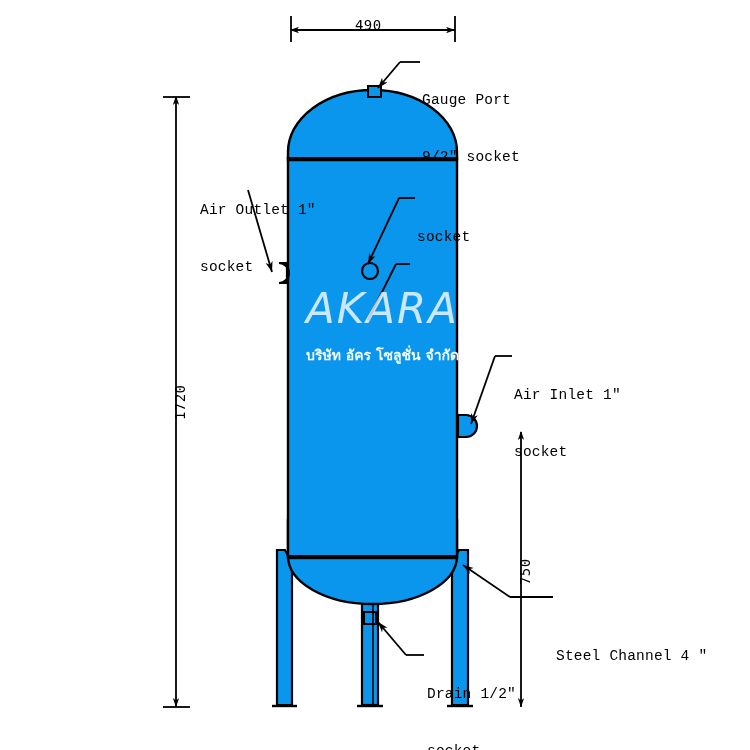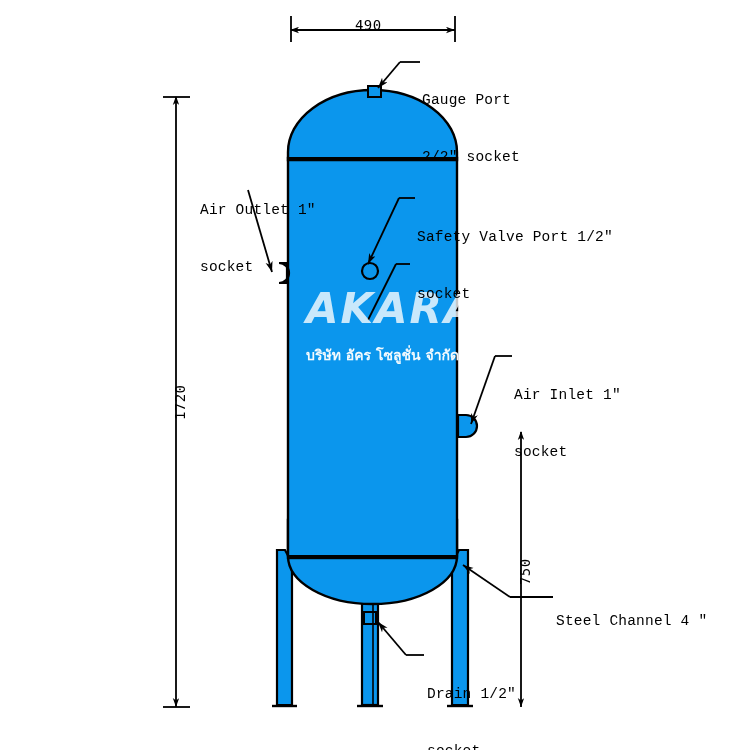--- a/index.html
+++ b/index.html
@@ -43,21 +43,21 @@
     transform-origin: 0 0;
     transform: rotate(-90deg);
   }
   .wm {
     position: absolute;
     pointer-events: none;
   }
   .wm-akara {
     font-family: "DejaVu Sans", sans-serif;
     font-size: 42px;
-    font-weight: 700;
+    font-weight: 400;
     font-style: italic;
     letter-spacing: 2px;
     color: rgba(255,255,255,0.78);
     white-space: pre;
     line-height: 42px;
   }
   .wm-sol {
     font-family: "DejaVu Sans", sans-serif;
     font-size: 13px;
     font-weight: 700;
@@ -198,40 +198,39 @@
   </div>
 
   <div class="dim-txt" style="left:355px; top:17px;">490</div>
 
   <div class="dim-txt vert" style="left:172px; top:420px;">1720</div>
 
   <div class="dim-txt vert" style="left:517px; top:585px;">750</div>
 
   <div class="lbl" style="left:422px; top:53px;">
     <div>Gauge Port</div>
-    <div>2/2″ socket</div>
+    <div>9/2″ socket</div>
   </div>
 
   <div class="lbl" style="left:200px; top:163px;">
     <div>Air Outlet 1″</div>
     <div>socket</div>
   </div>
 
   <div class="lbl" style="left:417px; top:190px;">
-    <div>Safety Valve Port 1/2″</div>
     <div>socket</div>
   </div>
 
 
   <div class="lbl" style="left:514px; top:348px;">
     <div>Air Inlet 1″</div>
     <div>socket</div>
   </div>
 
-  <div class="lbl" style="left:556px; top:574px;text-align:right;">
+  <div class="lbl" style="left:556px; top:609px;text-align:right;">
     <div>Steel Channel 4 ″</div>
   </div>
 
   <div class="lbl" style="left:427px; top:647px;">
     <div>Drain 1/2″</div>
     <div>socket</div>
   </div>
 
 </div>
 

